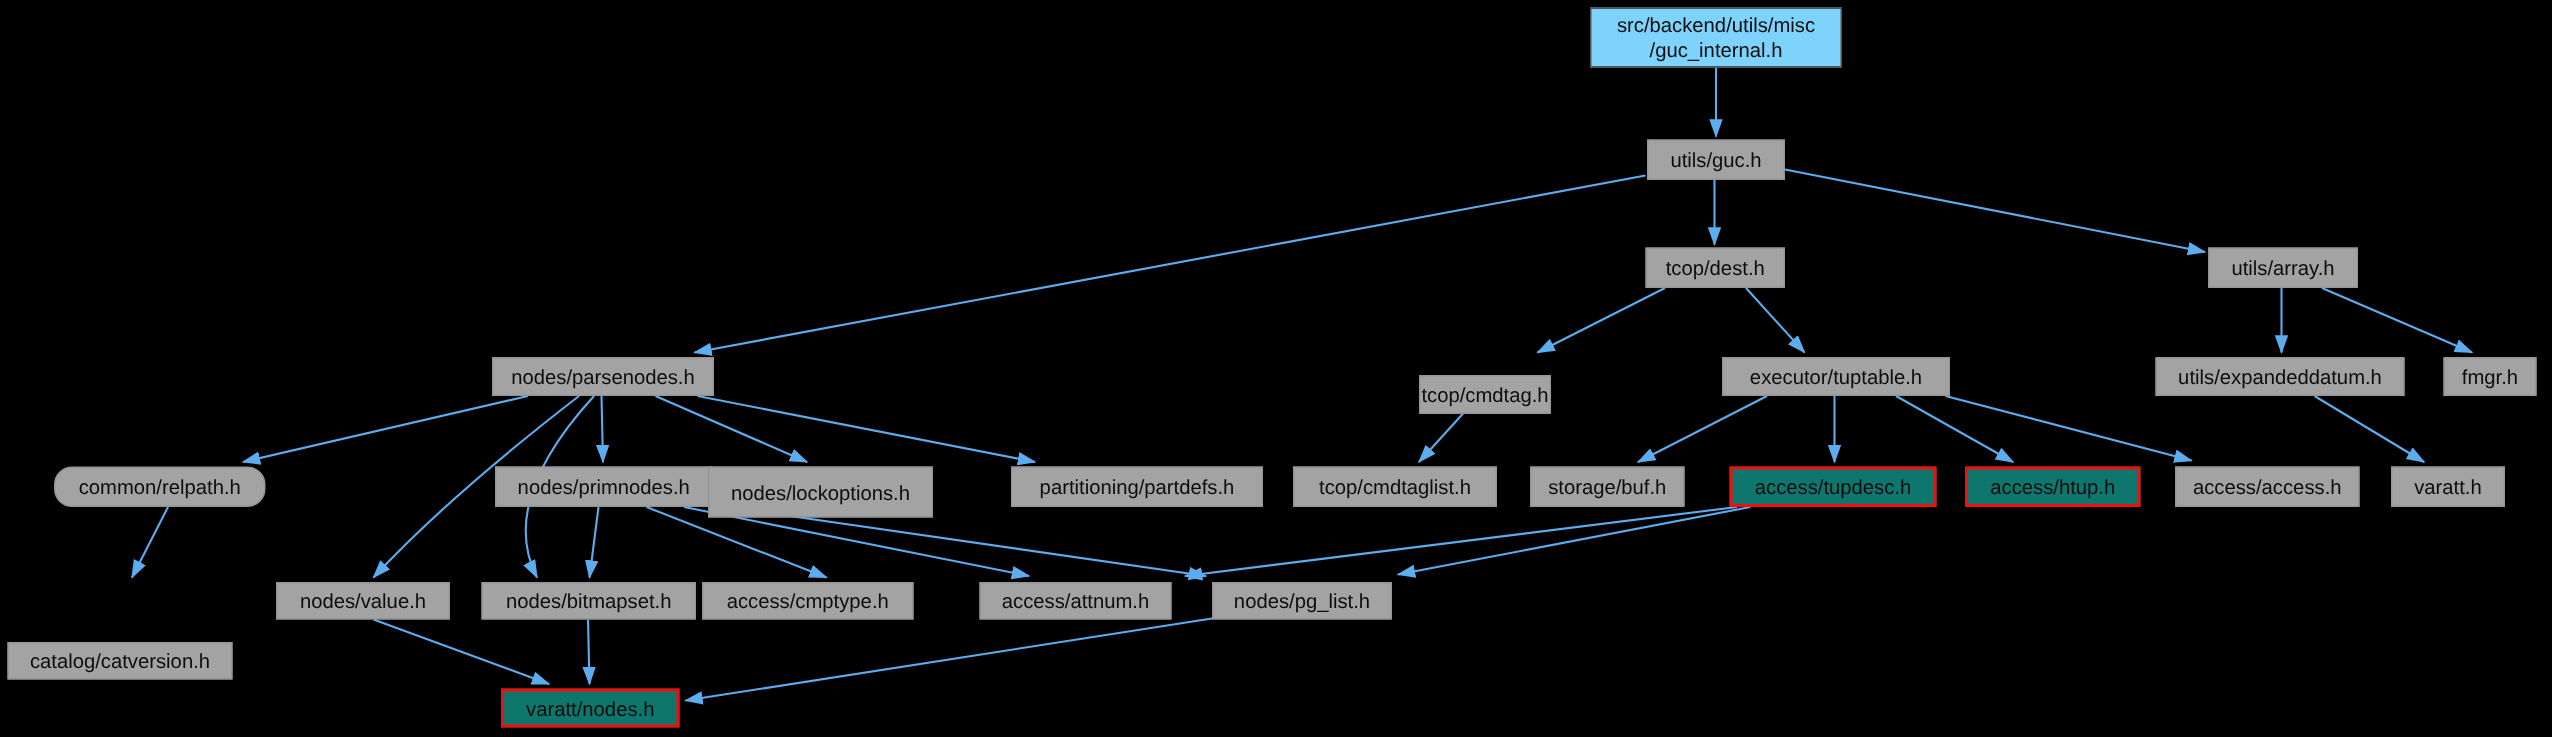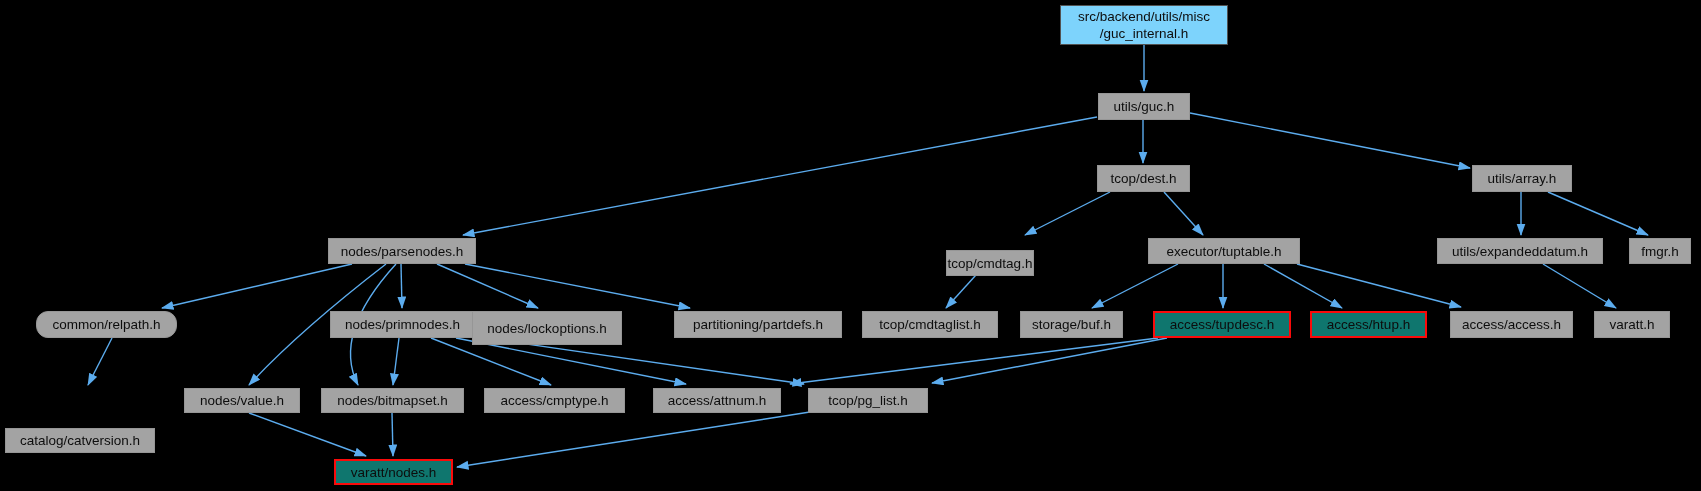--- a/index.html
+++ b/index.html
@@ -99,18 +99,18 @@
       <div class="node" style="left: 674px; top: 311px; width: 168px; height: 27px;">partitioning/partdefs.h</div>
       <div class="node" style="left: 862px; top: 311px; width: 136px; height: 27px;">tcop/cmdtaglist.h</div>
       <div class="node" style="left: 1020px; top: 311px; width: 103px; height: 27px;">storage/buf.h</div>
       <div class="node red" style="left: 1153px; top: 311px; width: 138px; height: 27px;">access/tupdesc.h</div>
       <div class="node red" style="left: 1310px; top: 311px; width: 117px; height: 27px;">access/htup.h</div>
       <div class="node" style="left: 1450px; top: 311px; width: 123px; height: 27px;">access/access.h</div>
       <div class="node" style="left: 1594px; top: 311px; width: 76px; height: 27px;">varatt.h</div>
       <div class="node" style="left: 5px; top: 388px; width: 150px; height: 25px; margin-top: 40px;">catalog/catversion.h</div>
       <div class="node" style="left: 184px; top: 388px; width: 116px; height: 25px;">nodes/value.h</div>
       <div class="node" style="left: 321px; top: 388px; width: 143px; height: 25px;">nodes/bitmapset.h</div>
-      <div class="node" style="left: 484px; top: 388px; width: 141px; height: 25px;">access/cmptype.h</div>
+      <div class="node" style="left: 468px; top: 388px; width: 141px; height: 25px;">access/cmptype.h</div>
       <div class="node" style="left: 653px; top: 388px; width: 128px; height: 25px;">access/attnum.h</div>
-      <div class="node" style="left: 808px; top: 388px; width: 120px; height: 25px;">tcop/pg_list.h</div>
+      <div class="node" style="left: 808px; top: 388px; width: 120px; height: 25px;">nodes/pg_list.h</div>
       <div class="node red" style="left: 334px; top: 459px; width: 119px; height: 26px;">varatt/nodes.h</div>
     </div>
 </div>
 
 </body></html>

